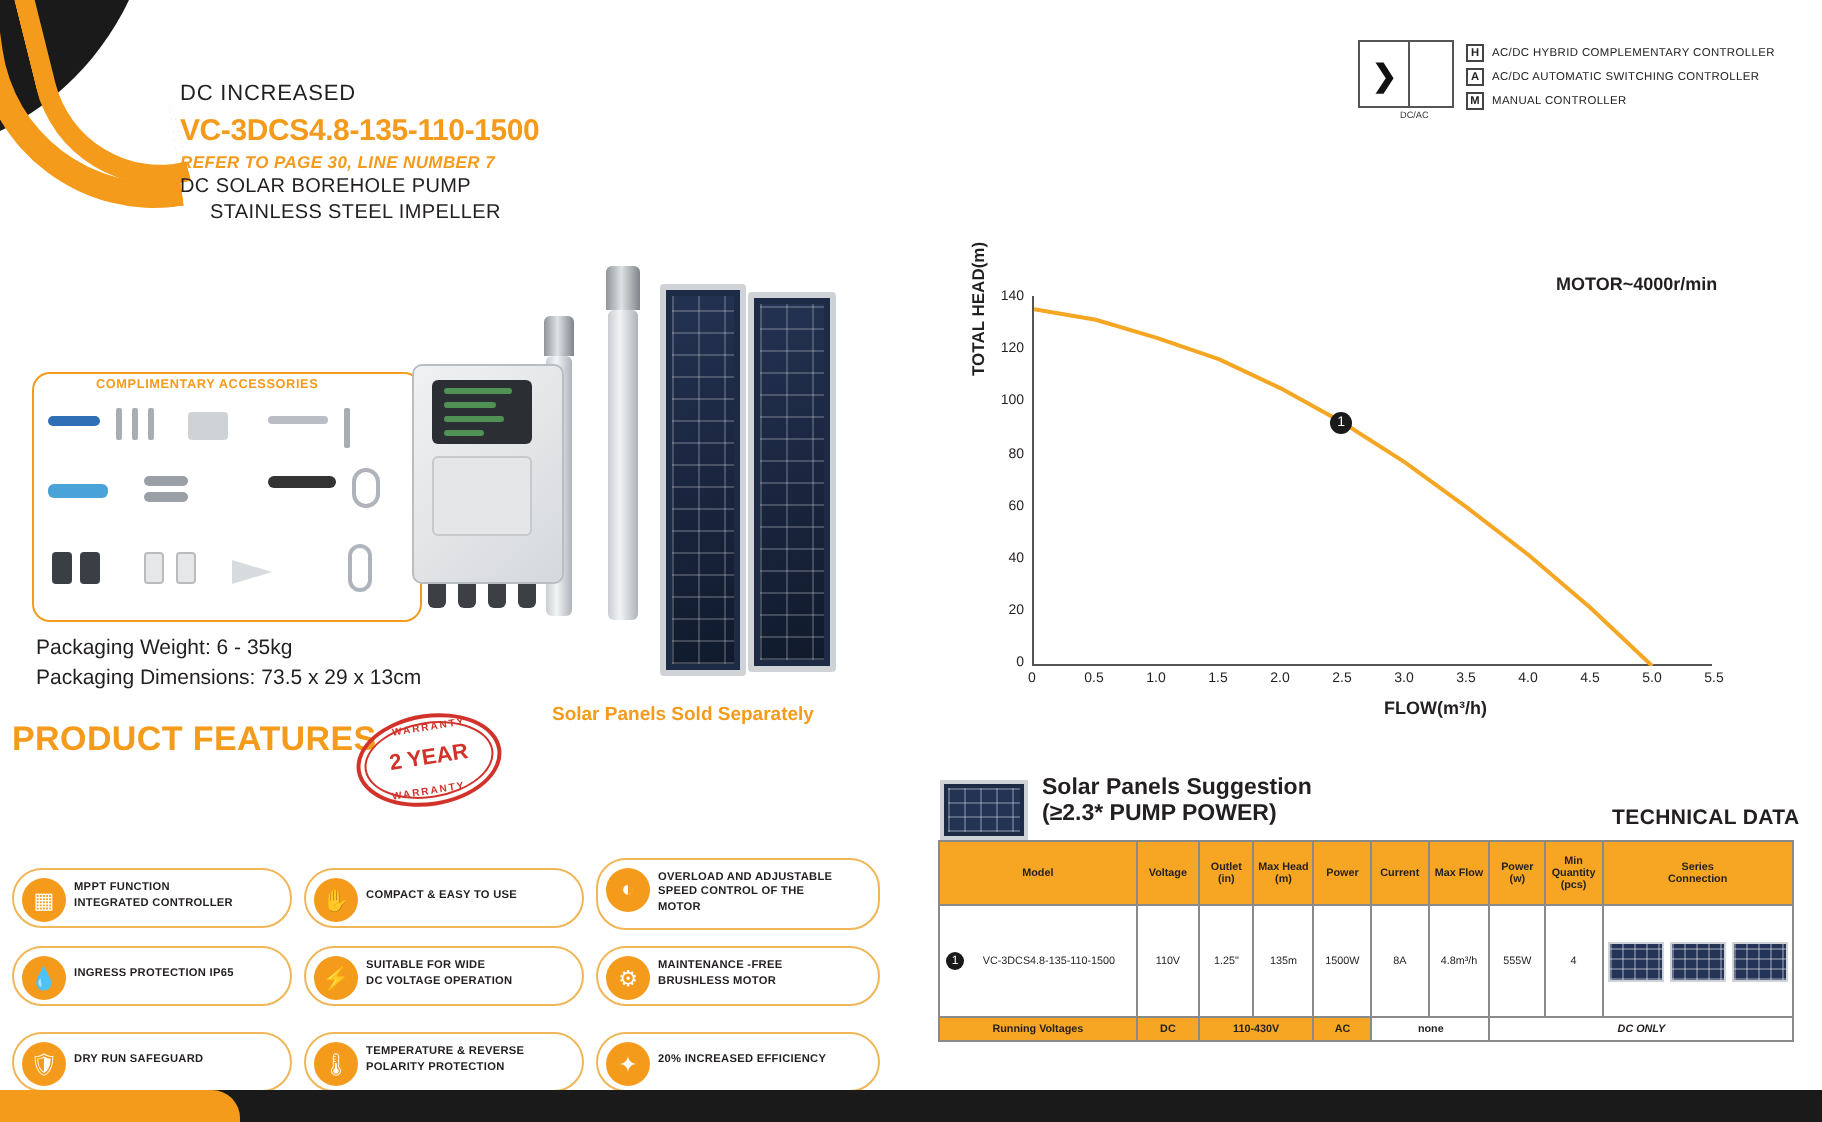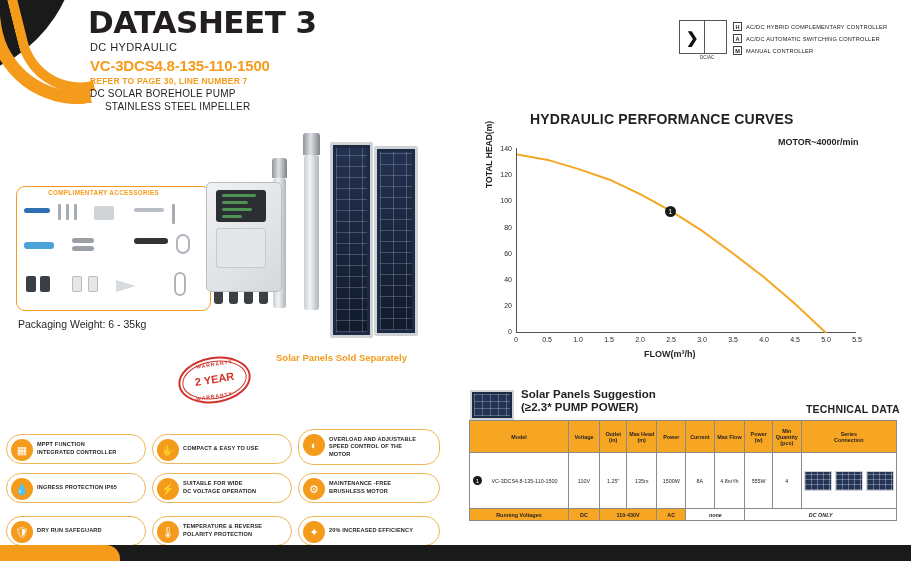--- a/index.html
+++ b/index.html
@@ -47,21 +47,21 @@
     font-size: 31px; font-weight: bold; letter-spacing:-0.5px;
     font-family:"DejaVu Sans", sans-serif;
   }
   .subtitle { position:absolute; left:90px; top:41px; font-size:11px; letter-spacing:.4px; }
   .model {
     position:absolute; left:90px; top:57px; font-size:15px; font-weight:bold;
     color:#f59b1c; letter-spacing:-0.2px;
   }
   .refline {
     position:absolute; left:90px; top:76px; font-size:8.5px; color:#f59b1c;
-    font-weight:bold; letter-spacing:.2px;
+    font-style:italic; font-weight:bold; letter-spacing:.2px;
   }
   .desc1 { position:absolute; left:90px; top:88px; font-size:10px; letter-spacing:.2px;}
   .desc2 { position:absolute; left:90px; top:101px; font-size:10px; letter-spacing:.2px;margin-left:15px;}
 
   
   .legend-box { position:absolute; left:679px; top:20px; width:48px; height:34px; border:1px solid #555; }
   .legend-box .inner-div { position:absolute; left:24px; top:0; width:1px; height:100%; background:#555; }
   .legend-box .arrow { position:absolute; left:6px; top:8px; font-size:15px; color:#111; font-weight:bold; }
   .legend-box .tag { position:absolute; left:20px; top:34px; font-size:4.6px; color:#333; white-space:nowrap;}
   .legend-list { position:absolute; left:733px; top:22px; }
@@ -160,21 +160,21 @@
   }
   .chart-speed { position:absolute; left:778px; top:137px; font-size:9px; font-weight:bold; }
   .chart-area {
     position:absolute; left:516px; top:148px; width:340px; height:185px;
     border-left:1.2px solid #555; border-bottom:1.2px solid #555;
   }
   .ylab {
     position:absolute; left:484px; top:188px; font-size:8.5px; font-weight:bold;
     transform: rotate(-90deg); transform-origin: left top; white-space:nowrap;
   }
-  .xlab { position:absolute; left:644px; top:349px; font-size:9px; font-weight:bold; }
+  .xlab { position:absolute; left:692px; top:349px; font-size:9px; font-weight:bold; }
   .ytick { position:absolute; font-size:7px; text-align:right; width:22px; }
   .xtick { position:absolute; font-size:7px; text-align:center; width:20px; top:336px;}
   .pointmark {
     position:absolute; width:11px; height:11px; border-radius:50%; background:#1a1a1a;
     color:#fff; font-size:7px; display:flex; align-items:center; justify-content:center;
   }
 
   
   .solar-sugg-icon { position:absolute; left:470px; top:390px; width:44px; height:30px; background:#1d2b44; border:2px solid #cfd3d7;}
   .solar-sugg-icon .cells{
@@ -219,22 +219,21 @@
 </style>
 </head>
 <body>
 
 <div class="page">
 
   <div class="swoosh-black"></div>
   <div class="swoosh-orange"></div>
   <div class="swoosh-orange2"></div>
 
-  <div class="title">DATASHEET 3</div>
-  <div class="subtitle">DC HYDRAULIC</div>
+  <div class="subtitle">DC INCREASED</div>
   <div class="model">VC-3DCS4.8-135-110-1500</div>
   <div class="refline">REFER TO PAGE 30, LINE NUMBER 7</div>
   <div class="desc1">DC SOLAR BOREHOLE PUMP</div>
   <div class="desc2">STAINLESS STEEL IMPELLER</div>
 
   <div class="legend-box">
     <div class="inner-div"></div>
     <div class="arrow">❯</div>
     <div class="tag">DC/AC</div>
   </div>
@@ -308,20 +307,21 @@
       </div>
     <div class="acc-item" style="left:92px; top:78px;">
         <div class="taper"></div>
       </div>
     <div class="acc-item" style="left:150px;top:70px;">
         <div class="carabiner" style="height:24px;width:12px;"></div>
       </div>
   </div>
 
   <div class="pack1">Packaging  Weight: 6 - 35kg</div>
+  <div class="pack2">Packaging  Dimensions: 73.5 x 29 x 13cm</div>
 
   <div class="pump-head" style="left:303px; top:133px; width:17px; height:22px;"></div>
   <div class="pump" style="left:304px; top:155px; width:15px; height:155px;"></div>
   <div class="pump-head" style="left:272px; top:158px; width:15px; height:20px;"></div>
   <div class="pump" style="left:273px; top:178px; width:13px; height:130px;"></div>
 
   <div class="controller-box"></div>
   <div class="controller-screen">
     <div class="line" style="width:34px;"></div>
     <div class="line" style="width:26px;"></div>
@@ -335,20 +335,21 @@
   <div class="controller-feet" style="left:259px;"></div>
 
   <div class="panel" style="left:330px; top:142px; width:43px; height:196px;">
       <div class="cells"></div>
     </div>
   <div class="panel" style="left:374px; top:146px; width:44px; height:190px;">
       <div class="cells"></div>
     </div>
   <div class="panels-note">Solar Panels Sold Separately</div>
 
+  <div class="pf-title">PRODUCT FEATURES</div>
   <div class="stamp">
     <div class="ring"></div>
       <div class="ring2"></div>
     <div class="w1">WARRANTY</div>
     <div class="yr">2 YEAR</div>
     <div class="w2">WARRANTY</div>
   </div>
 
   <div class="feat" style="left:6px;  top:434px; width:140px;">
     <span class="bullet">▦</span>
@@ -388,21 +389,20 @@
   <div class="feat" style="left:152px; top:516px; width:140px;">
     <span class="bullet">🌡</span>
     <span class="ftxt" style="white-space:pre-line;">TEMPERATURE &amp; REVERSE
 POLARITY PROTECTION</span>
   </div>
   <div class="feat" style="left:298px; top:516px; width:142px;">
     <span class="bullet">✦</span>
     <span class="ftxt" style="white-space:pre-line;">20% INCREASED EFFICIENCY</span>
   </div>
 
-  <div class="chart-title">HYDRAULIC PERFORMANCE CURVES</div>
   <div class="chart-speed">MOTOR~4000r/min</div>
   <div class="ylab">TOTAL HEAD(m)</div>
   <div class="xlab">FLOW(m³/h)</div>
 
   <div class="chart-area">
     <svg width="340" height="185" viewBox="0 0 340 185" style="position:absolute;left:0;top:0;">
       <polyline id="curve" fill="none" stroke="#f5a623" stroke-width="2" points="0.0,6.6 30.9,11.9 61.8,21.1 92.7,31.7 123.6,46.3 154.5,63.4 185.5,83.2 216.4,105.7 247.3,129.5 278.2,155.9 309.1,185.0"></polyline>
     </svg>
   </div>
 

